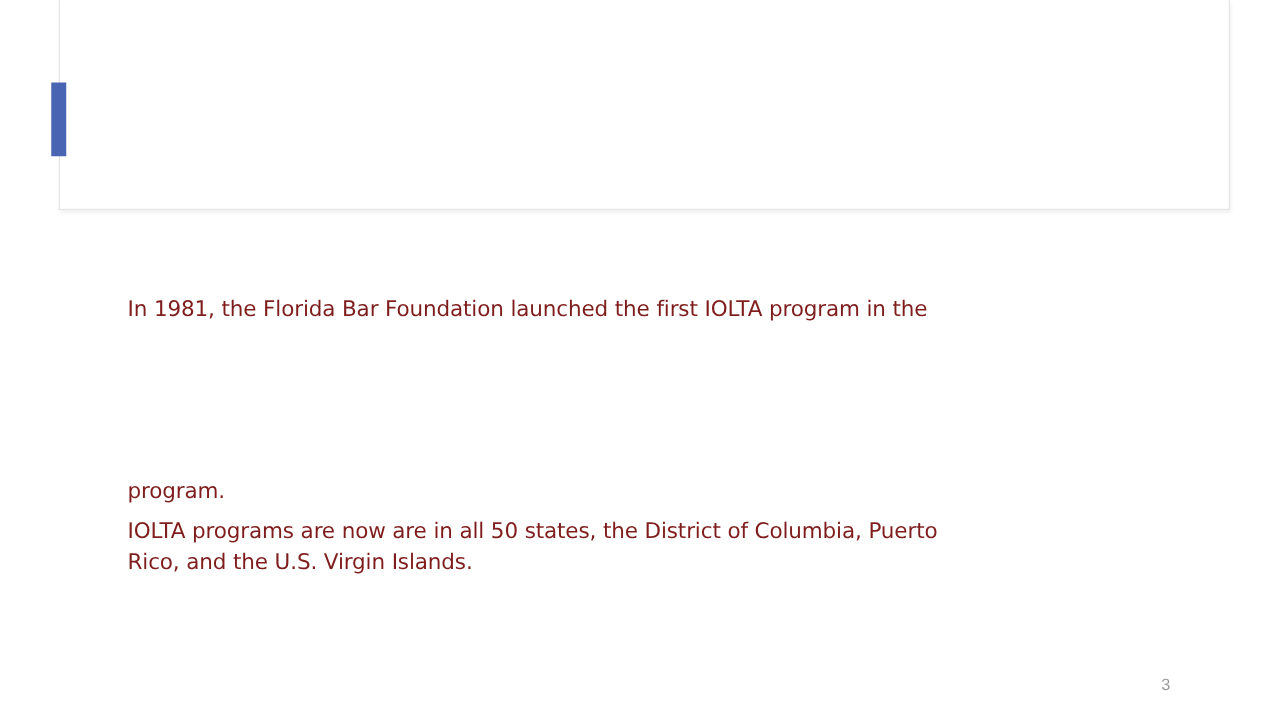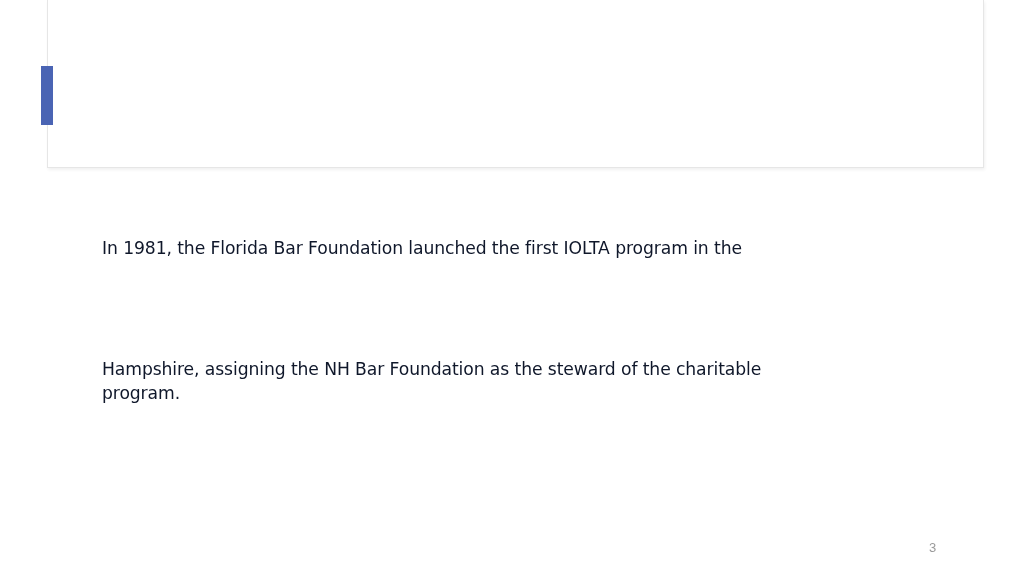--- a/index.html
+++ b/index.html
@@ -48,21 +48,21 @@
       letter-spacing: -0.5px;
       line-height: 60px;
       color: #0a0a0a;
       white-space: nowrap;
     }
     .body {
       position: absolute;
       left: 102px;
       top: 236px;
       width: 720px;
-      color: #0f172a;
+      color: #7f1d1d;
     }
     .para {
       margin: 0;
       font-family: "DejaVu Sans", sans-serif;
       font-size: 17.2px;
       line-height: 24.2px;
       letter-spacing: -0.1px;
     }
     .para + .para {
       margin-top: 8px;
@@ -83,19 +83,23 @@
   <div class="title-box"></div>
   <div class="accent-bar"></div>
 
   <div class="body">
     <p class="para">
       <span>In 1981, the Florida Bar Foundation launched the first IOLTA program in the</span><br>
       <br>
       <br>
       <br>
       <br>
-      <span>Hampshire, assigning the NH Bar Foundation as the steward of the charitable</span><br>
+      <br>
       <span>program.</span>
+    </p>
+    <p class="para">
+      <span>IOLTA programs are now are in all 50 states, the District of Columbia, Puerto</span><br>
+      <span>Rico, and the U.S. Virgin Islands.</span>
     </p>
   </div>
 
   <div class="page-number">3</div>
 </div>
 
 </body></html>

